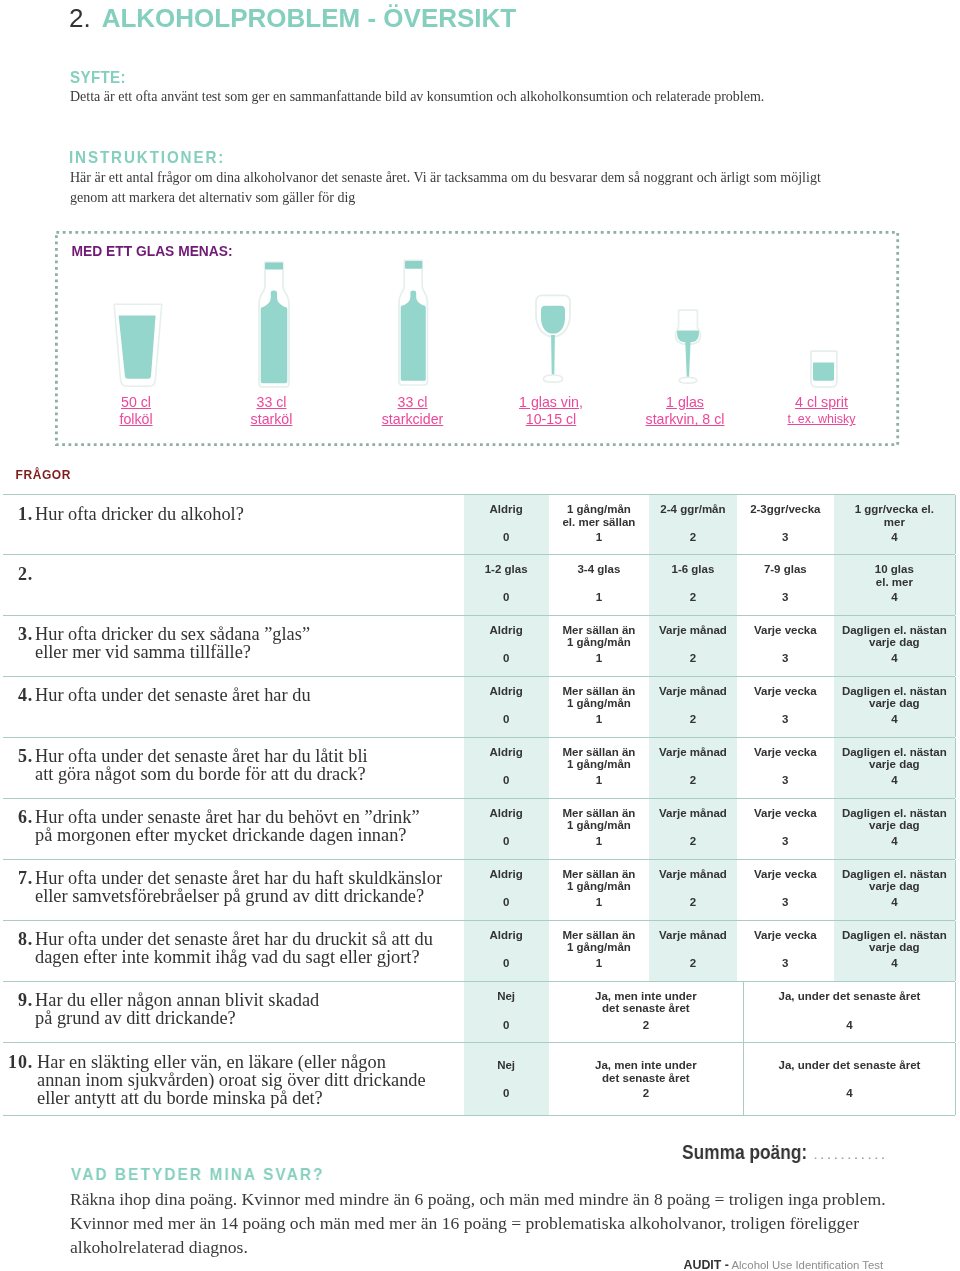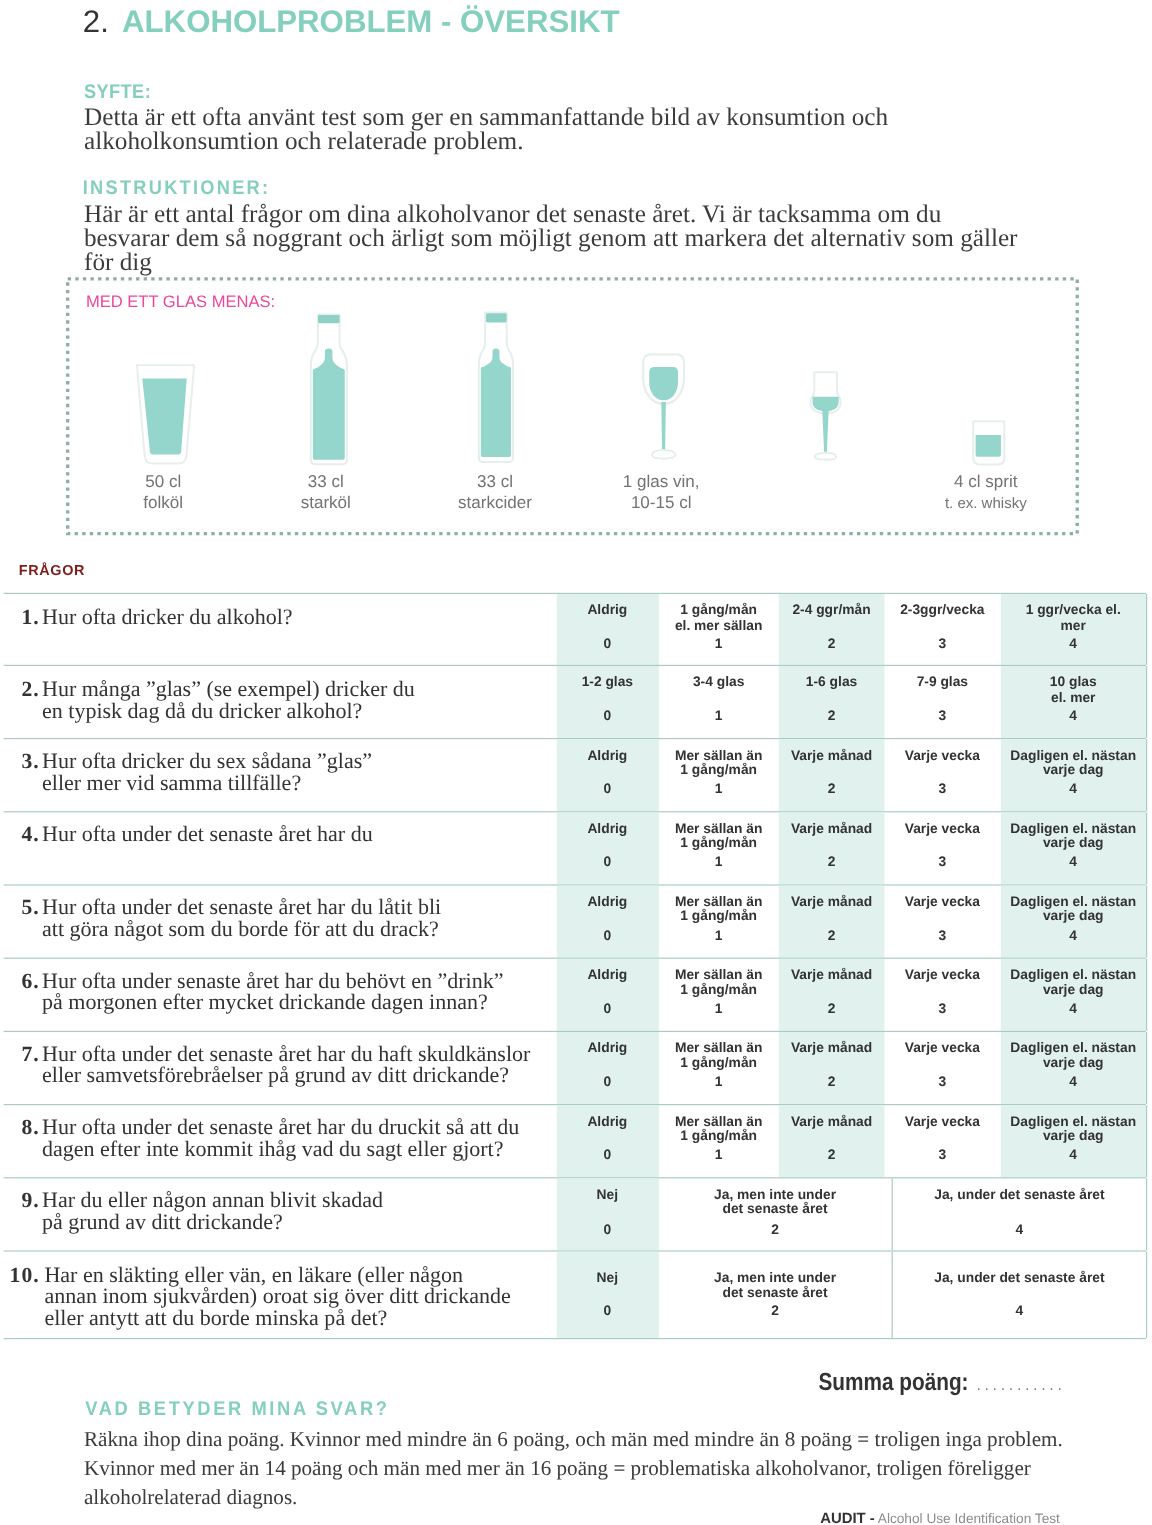--- a/index.html
+++ b/index.html
@@ -13,34 +13,34 @@
   
   .hdr { position:absolute; left:69px; top:3px; white-space:nowrap; line-height:30px; }
   .hdr .num { font-family:"Liberation Sans",sans-serif; font-size:26px; font-weight:400;
               color:#333; }
   .hdr .ttl { font-family:"Liberation Sans",sans-serif; font-size:26px; font-weight:700;
               color:#84cfbd; margin-left:11px; }
 
   
   .lbl { font-family:"Liberation Sans",sans-serif; font-size:16.5px; font-weight:700;
          color:#84cfbd; transform:scaleX(0.92); transform-origin:left center; }
-  .body-ser { font-family:"Liberation Serif", serif; font-size:21px; line-height:20.1px;
+  .body-ser { font-family:"Liberation Serif", serif; font-size:14px; line-height:20.1px;
               color:#3b3b3b; }
   .syfte-lbl { position:absolute; left:70px; top:67.8px; letter-spacing:0.35px; }
   .syfte-txt { position:absolute; left:70px; top:86.6px; width:790px; }
   .inst-lbl  { position:absolute; left:69px; top:147.8px; letter-spacing:2.05px; }
   .inst-txt  { position:absolute; left:70px; top:167.9px; width:790px; }
 
   
   .gbox { position:absolute; left:56px; top:232px; width:842px; height:213px; }
   .gbox-border { position:absolute; left:-2px; top:-2px; }
-  .gbox-title { position:absolute; left:15.6px; top:13.1px; font-size:13.8px; font-weight:400;
-                color:#ec4899; line-height:14px; }
+  .gbox-title { position:absolute; left:15.6px; top:13.1px; font-size:13.8px; font-weight:700;
+                color:#701a75; line-height:14px; }
   .gitem { position:absolute; text-align:center; }
-  .gitem .cap { font-size:14.2px; line-height:17.9px; color:#737373; }
+  .gitem .cap { font-size:14.2px; line-height:17.9px; color:#ec4899;text-decoration:underline; }
   .gitem .cap-sm { font-size:12.5px; }
   .gfig { position:absolute; }
 
   
   .qlabel { position:absolute; left:15.6px; top:468.6px; font-size:12px; font-weight:700;
             letter-spacing:0.55px; color:#7f1d1d; line-height:12px; }
   .qtable { position:absolute; left:3px; top:494px; width:952px; }
   .qrow { position:relative; border-top:1px solid #a9cdc5; }
   .qrow:last-child { border-bottom:1px solid #a9cdc5; }
   .qnum { position:absolute; left:0; width:30.2px; top:8.9px; text-align:right;
@@ -154,20 +154,24 @@
 <svg width="32" height="82" viewBox="0 0 32 82">
   <path d="M8.5 4.2 H25.4 V19.5 Q25.4 22.6 26.8 24.2 Q28.5 26.4 28.5 29.0
            Q28.5 38.4 16.0 38.4 Q3.5 38.4 3.5 29.0 Q3.5 26.4 5.2 24.2
            Q6.6 22.6 6.6 19.5 V4.2 Z" fill="#ffffff" stroke="#e6efec" stroke-width="1.7" stroke-linejoin="round"></path>
   <path d="M5.1 24.6 H26.9 Q26.9 26.4 26.9 28.6 Q26.9 36.6 16.0 36.6
            Q5.1 36.6 5.1 28.6 Z" fill="#95d6cc"></path>
   <path d="M13.2 35.0 H18.6 L17.0 71.4 H14.8 Z" fill="#95d6cc"></path>
   <path d="M7.2 74.6 Q7.2 71.4 16.0 71.4 Q24.8 71.4 24.8 74.6 Q24.8 77.2 16.0 77.2
            Q7.2 77.2 7.2 74.6 Z" fill="#ffffff" stroke="#e6efec" stroke-width="1.7"></path>
 </svg></div>
+    <div class="gitem" style="left:559px;top:161.5px;width:140px;">
+      <div class="cap">1 glas</div>
+      <div class="cap">starkvin, 8 cl</div>
+    </div>
     <div class="gfig" style="left:751px;top:115px;width:34px;height:44px;">
 <svg width="34" height="44" viewBox="0 0 34 44">
   <path d="M4.0 4.1 H29.9 V34.5 Q29.9 40.1 24.3 40.1 H9.6 Q4.0 40.1 4.0 34.5 Z" fill="#ffffff" stroke="#e6efec" stroke-width="1.7" stroke-linejoin="round"></path>
   <path d="M6.0 15.6 H27.1 V32.0 Q27.1 33.7 25.4 33.7 H7.7 Q6.0 33.7 6.0 32.0 Z" fill="#95d6cc"></path>
 </svg></div>
     <div class="gitem" style="left:695.5px;top:161.5px;width:140px;">
       <div class="cap">4 cl sprit</div>
       <div class="cap cap-sm">t. ex. whisky</div>
     </div>
   </div>
@@ -208,24 +212,20 @@
           <div class="ol">
               <div>1 ggr/vecka el.</div>
               <div>mer</div>
             </div>
           <div class="os">4</div>
         </div>
       </div>
     </div>
     <div class="qrow" style="height:60.5px;">
       <div class="qnum">2.</div>
-      <div class="qtext">
-          <div>Hur många ”glas” (se exempel) dricker du</div>
-          <div>en typisk dag då du dricker alkohol?</div>
-        </div>
       <div class="opts">
         <div class="opt sh" style="width:85.25px;">
           <div class="ol">
               <div>1-2 glas</div>
             </div>
           <div class="os">0</div>
         </div>
         <div class="opt" style="width:100.25px;">
           <div class="ol">
               <div>3-4 glas</div>

